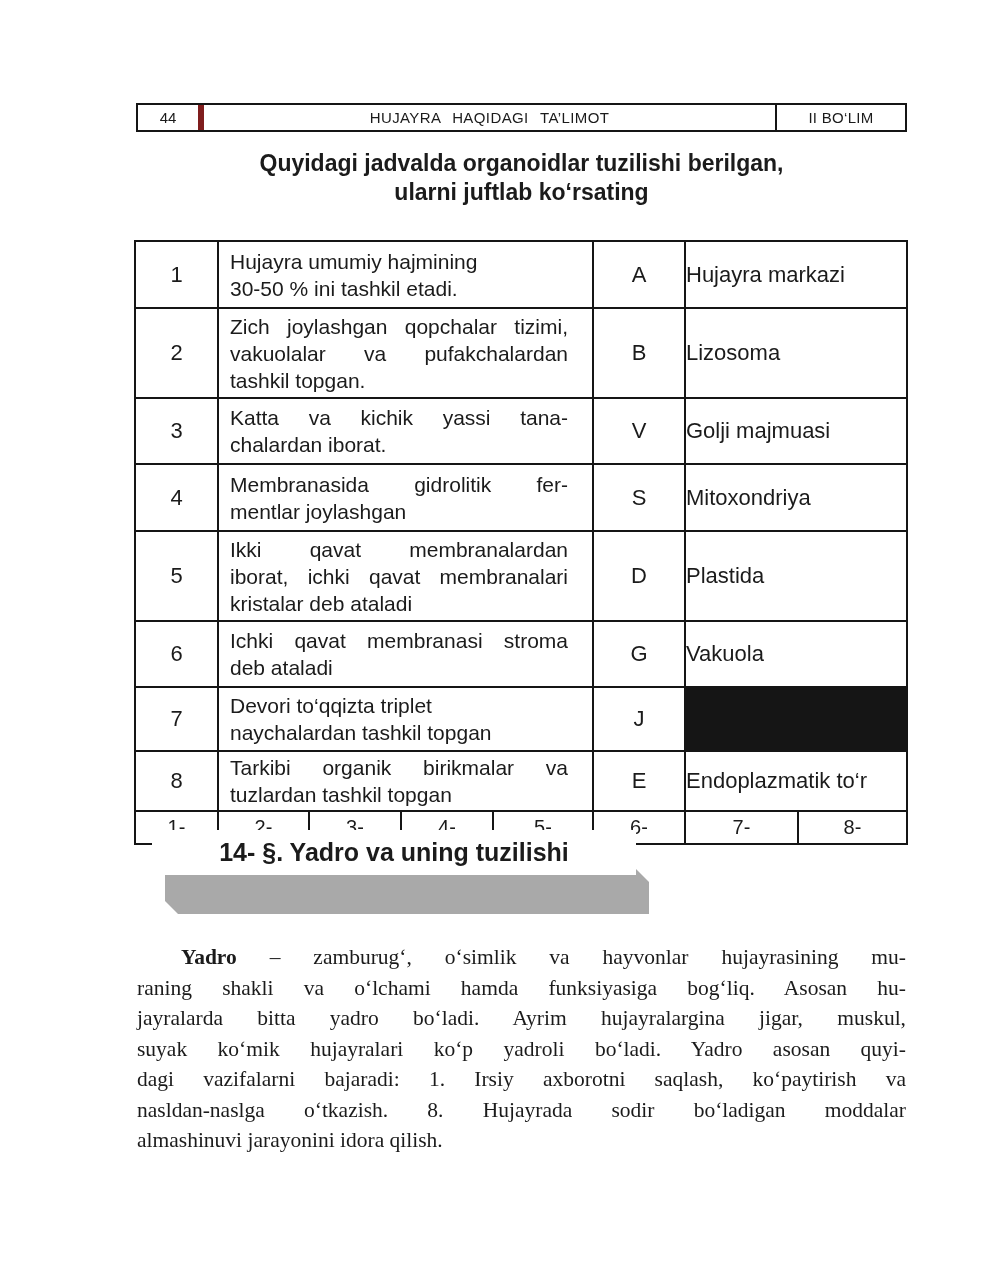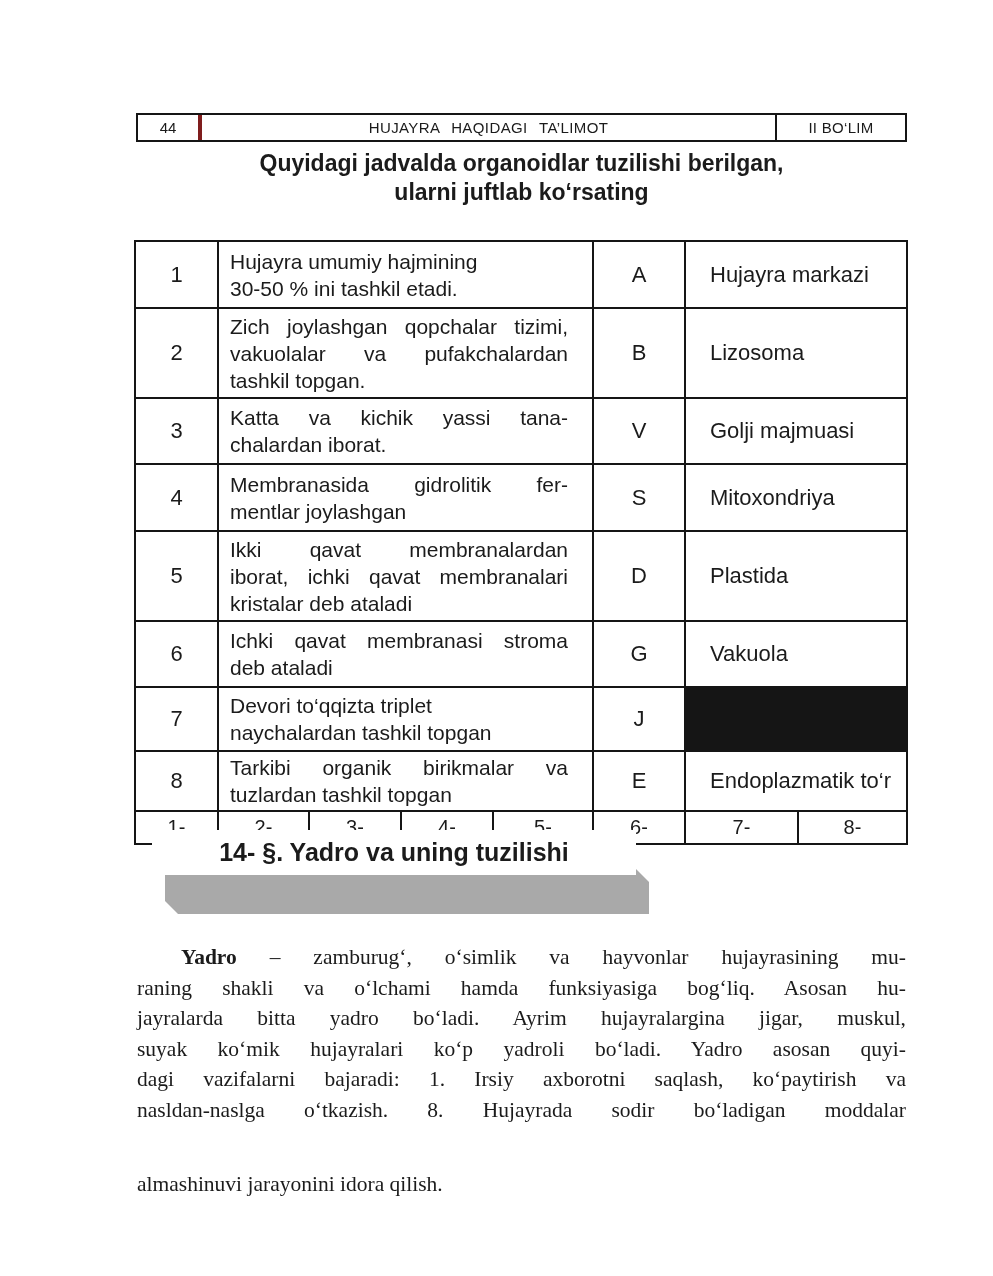--- a/index.html
+++ b/index.html
@@ -1,56 +1,56 @@
 <!DOCTYPE html>
 <html><head>
 <meta charset="utf-8">
 <style>
   html,body{margin:0;padding:0;background:#ffffff;}
   .page{position:relative;width:993px;height:1276px;background:#ffffff;overflow:hidden;
         font-family:"Liberation Sans","DejaVu Sans",sans-serif;color:#1b1b1b;}
 
   
-  .header{position:absolute;left:136px;top:113px;width:771px;height:29px;display:flex;
+  .header{position:absolute;left:136px;top:103px;width:771px;height:29px;display:flex;
           border:2px solid #151515;box-sizing:border-box;font-size:15px;}
   .hcell{display:flex;align-items:center;justify-content:center;background:#fff;}
   .hnum{width:60px;}
-  .htitle{flex:1;border-left:4px solid #7f1d1d;border-right:2px solid #151515;
+  .htitle{flex:1;border-left:6px solid #7f1d1d;border-right:2px solid #151515;
           word-spacing:7px;letter-spacing:0.4px;}
   .hsection{width:128px;letter-spacing:0.3px;}
 
   
   .extitle{position:absolute;left:136px;top:149px;width:771px;text-align:center;
            font-weight:bold;font-size:23px;line-height:29px;}
 
   
   .grid{position:absolute;left:134px;top:240px;display:grid;
         grid-template-columns:81px 89px 90px 90px 98px 90px 111px 107px;
         grid-template-rows:65px 88px 64px 65px 88px 64px 62px 58px 31px;
         gap:2px;background:#151515;border:2px solid #151515;}
   .cell{background:#ffffff;box-sizing:border-box;}
   .num{grid-column:1;display:flex;align-items:center;justify-content:center;font-size:22px;}
   .desc{grid-column:2 / span 4;display:flex;flex-direction:column;justify-content:center;
         padding:4px 24px 4px 11px;font-size:21px;line-height:27px;}
   .letter{grid-column:6;display:flex;align-items:center;justify-content:center;font-size:22px;}
-  .org{grid-column:7 / span 2;display:flex;align-items:center;padding-left:24px;font-size:22px;}
+  .org{grid-column:7 / span 2;display:flex;align-items:center;padding-left:0;font-size:22px;}
   .ans{display:flex;align-items:center;justify-content:center;font-size:20px;}
   .dj{text-align:justify;text-align-last:justify;}
   .dp{text-align:left;}
 
   
   .banner-shadow{position:absolute;left:165px;top:869px;width:484px;height:45px;background:#a9a9a9;
         clip-path:polygon(0 0, calc(100% - 13px) 0, 100% 13px, 100% 100%, 13px 100%, 0 calc(100% - 13px));}
   .banner{position:absolute;left:152px;top:830px;width:484px;height:45px;background:#ffffff;
         display:flex;align-items:center;justify-content:center;font-size:25px;font-weight:bold;}
 
   
   .para{position:absolute;left:137px;top:942px;width:769px;font-size:21.5px;line-height:30.5px;font-family:Liberation Serif, serif;}
   .pline{text-align:justify;text-align-last:justify;}
-  .pline.plast{text-align:right;text-align-last:left;margin-top:44px;}
+  .pline.plast{text-align:right;text-align-last:left;}
   .pline.indent{padding-left:44px;}
   .pline b{font-weight:bold;}
 </style>
 </head>
 <body>
 
 <div class="page">
 
   <div class="header">
     <div class="hcell hnum">44</div>

